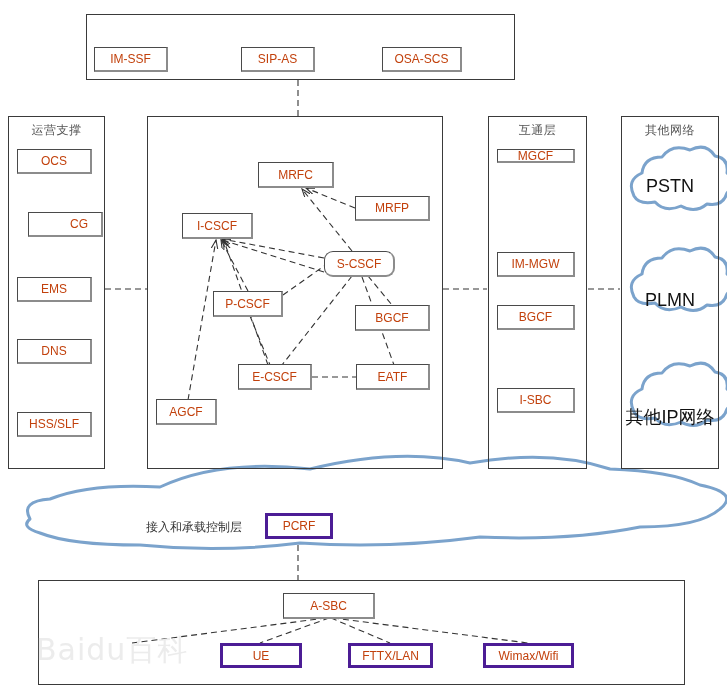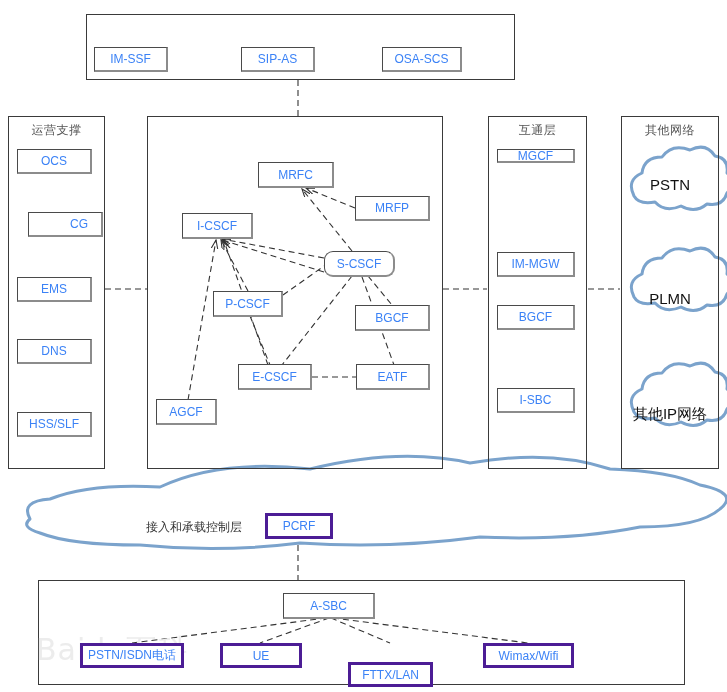--- a/index.html
+++ b/index.html
@@ -6,23 +6,23 @@
   body{width:727px;height:692px;position:relative;overflow:hidden;
        font-family:"Liberation Sans","DejaVu Sans",sans-serif;}
   #stage{position:absolute;left:0;top:0;width:727px;height:692px;}
   svg.layer{position:absolute;left:0;top:0;width:727px;height:692px;pointer-events:none;}
   .panel{position:absolute;border:1px solid #3a3a3a;background:transparent;box-sizing:border-box;}
   .panel-title{position:absolute;color:#555;font-size:12px;white-space:nowrap;
                text-align:center;letter-spacing:.5px;}
   .node{position:absolute;box-sizing:border-box;background:#fff;
         border:1px solid #4a4a4a;border-right:2px solid #8c8c8c;border-bottom:2px solid #8c8c8c;
         display:flex;align-items:center;justify-content:center;
-        font-size:12px;color:#3b82f6;white-space:nowrap;}
+        font-size:12px;color:#c2410c;white-space:nowrap;}
   .node.plain{border:3px solid #4c1d95;}
-  .cloudlabel{position:absolute;font-size:15px;color:#111;white-space:nowrap;text-align:center;}
+  .cloudlabel{position:absolute;font-size:18px;color:#111;white-space:nowrap;text-align:center;}
   .watermark{position:absolute;left:36px;top:630px;font-size:30px;color:#ececec;
              font-family:"DejaVu Sans",sans-serif;letter-spacing:1px;user-select:none;}
   .pcrf-label{position:absolute;font-size:12px;color:#333;white-space:nowrap;}
 </style>
 </head>
 <body>
 
 <div id="stage">
 
   <svg class="layer" viewBox="0 0 727 692">
@@ -129,18 +129,17 @@
   <div class="cloudlabel" style="left:621px;top:405px;width:98px;">其他IP网络</div>
 
   <div class="pcrf-label" style="left:146px;top:519px;">接入和承载控制层</div>
   <div class="node plain" style="left:265px;top:513px;width:68px;height:26px;">PCRF</div>
 
   <div class="panel" style="left:38px;top:580px;width:647px;height:105px;"></div>
 
   <div class="watermark">Baidu百科</div>
 
   <div class="node" style="left:283px;top:593px;width:92px;height:26px;">A-SBC</div>
-  <div class="node plain" style="left:80px;top:643px;width:104px;height:25px;">PSTN/ISDN电话</div>
   <div class="node plain" style="left:220px;top:643px;width:82px;height:25px;">UE</div>
-  <div class="node plain" style="left:348px;top:662px;width:85px;height:25px;">FTTX/LAN</div>
+  <div class="node plain" style="left:348px;top:643px;width:85px;height:25px;">FTTX/LAN</div>
   <div class="node plain" style="left:483px;top:643px;width:91px;height:25px;">Wimax/Wifi</div>
 
 </div>
 
 </body></html>

